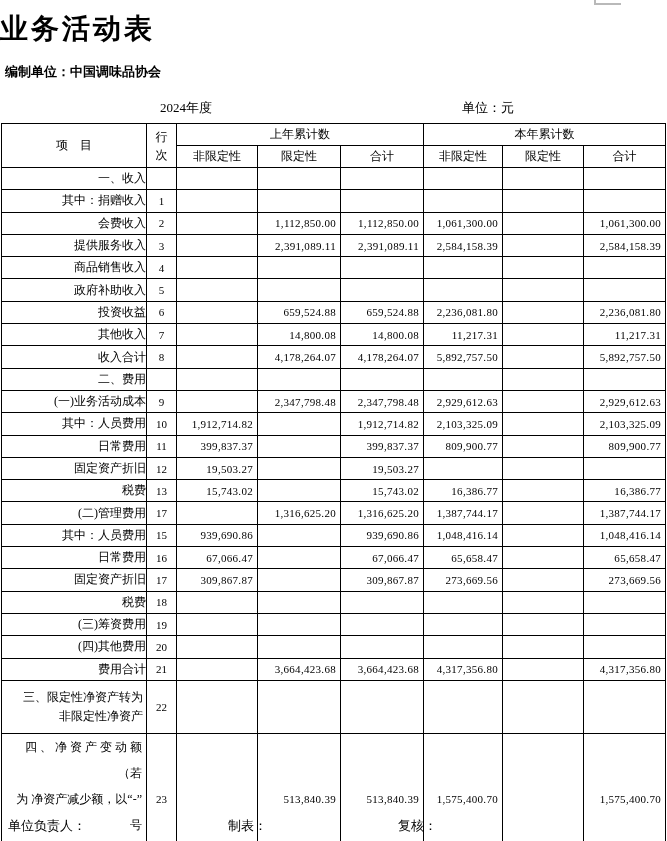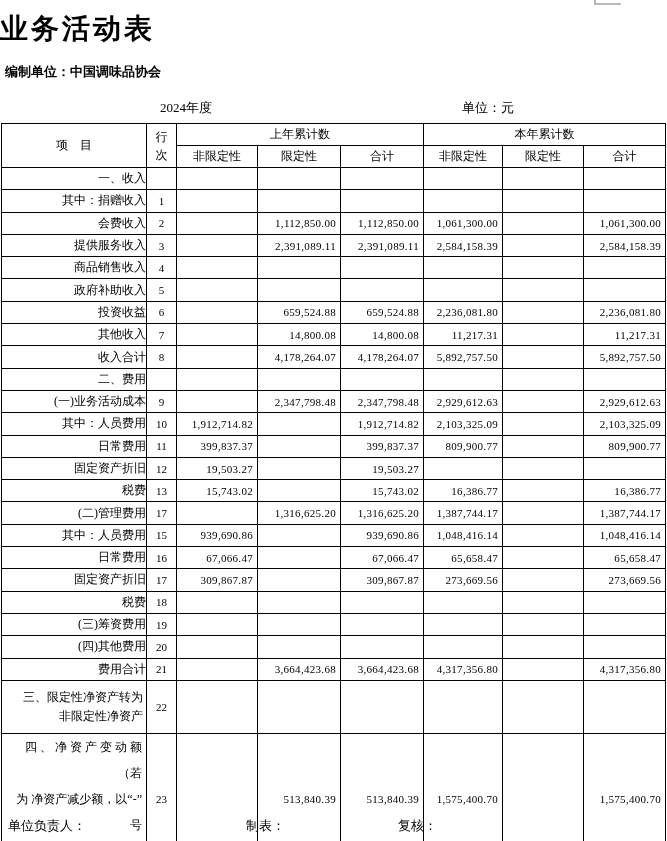--- a/index.html
+++ b/index.html
@@ -35,21 +35,21 @@
   td.ind2 { padding-left:27px; }
   tr.h2l td.lbl { padding-left:4px; text-indent:10px; line-height:19px; padding-right:3px; }
   tr.h4l td.lbl { white-space:pre-wrap; line-height:26px; padding-left:6px; padding-right:4px; }
 
   td.rno { font-size:11px; text-align:center; }
   td.val { font-size:11px; text-align:right; padding-right:4px; letter-spacing:0.3px; }
 
   .footer { position:absolute; top:817px; left:0; width:667px; font-size:13px; }
   .footer span { position:absolute; top:0; white-space:nowrap; }
   .footer .f1 { left:8px; }
-  .footer .f2 { left:228px;margin-left:18px; }
+  .footer .f2 { left:228px; }
   .footer .f3 { left:398px; }
 </style>
 </head>
 <body>
 
 <div class="page">
 
   <div class="corner-mark"></div>
 
   <div class="title">业务活动表</div>

